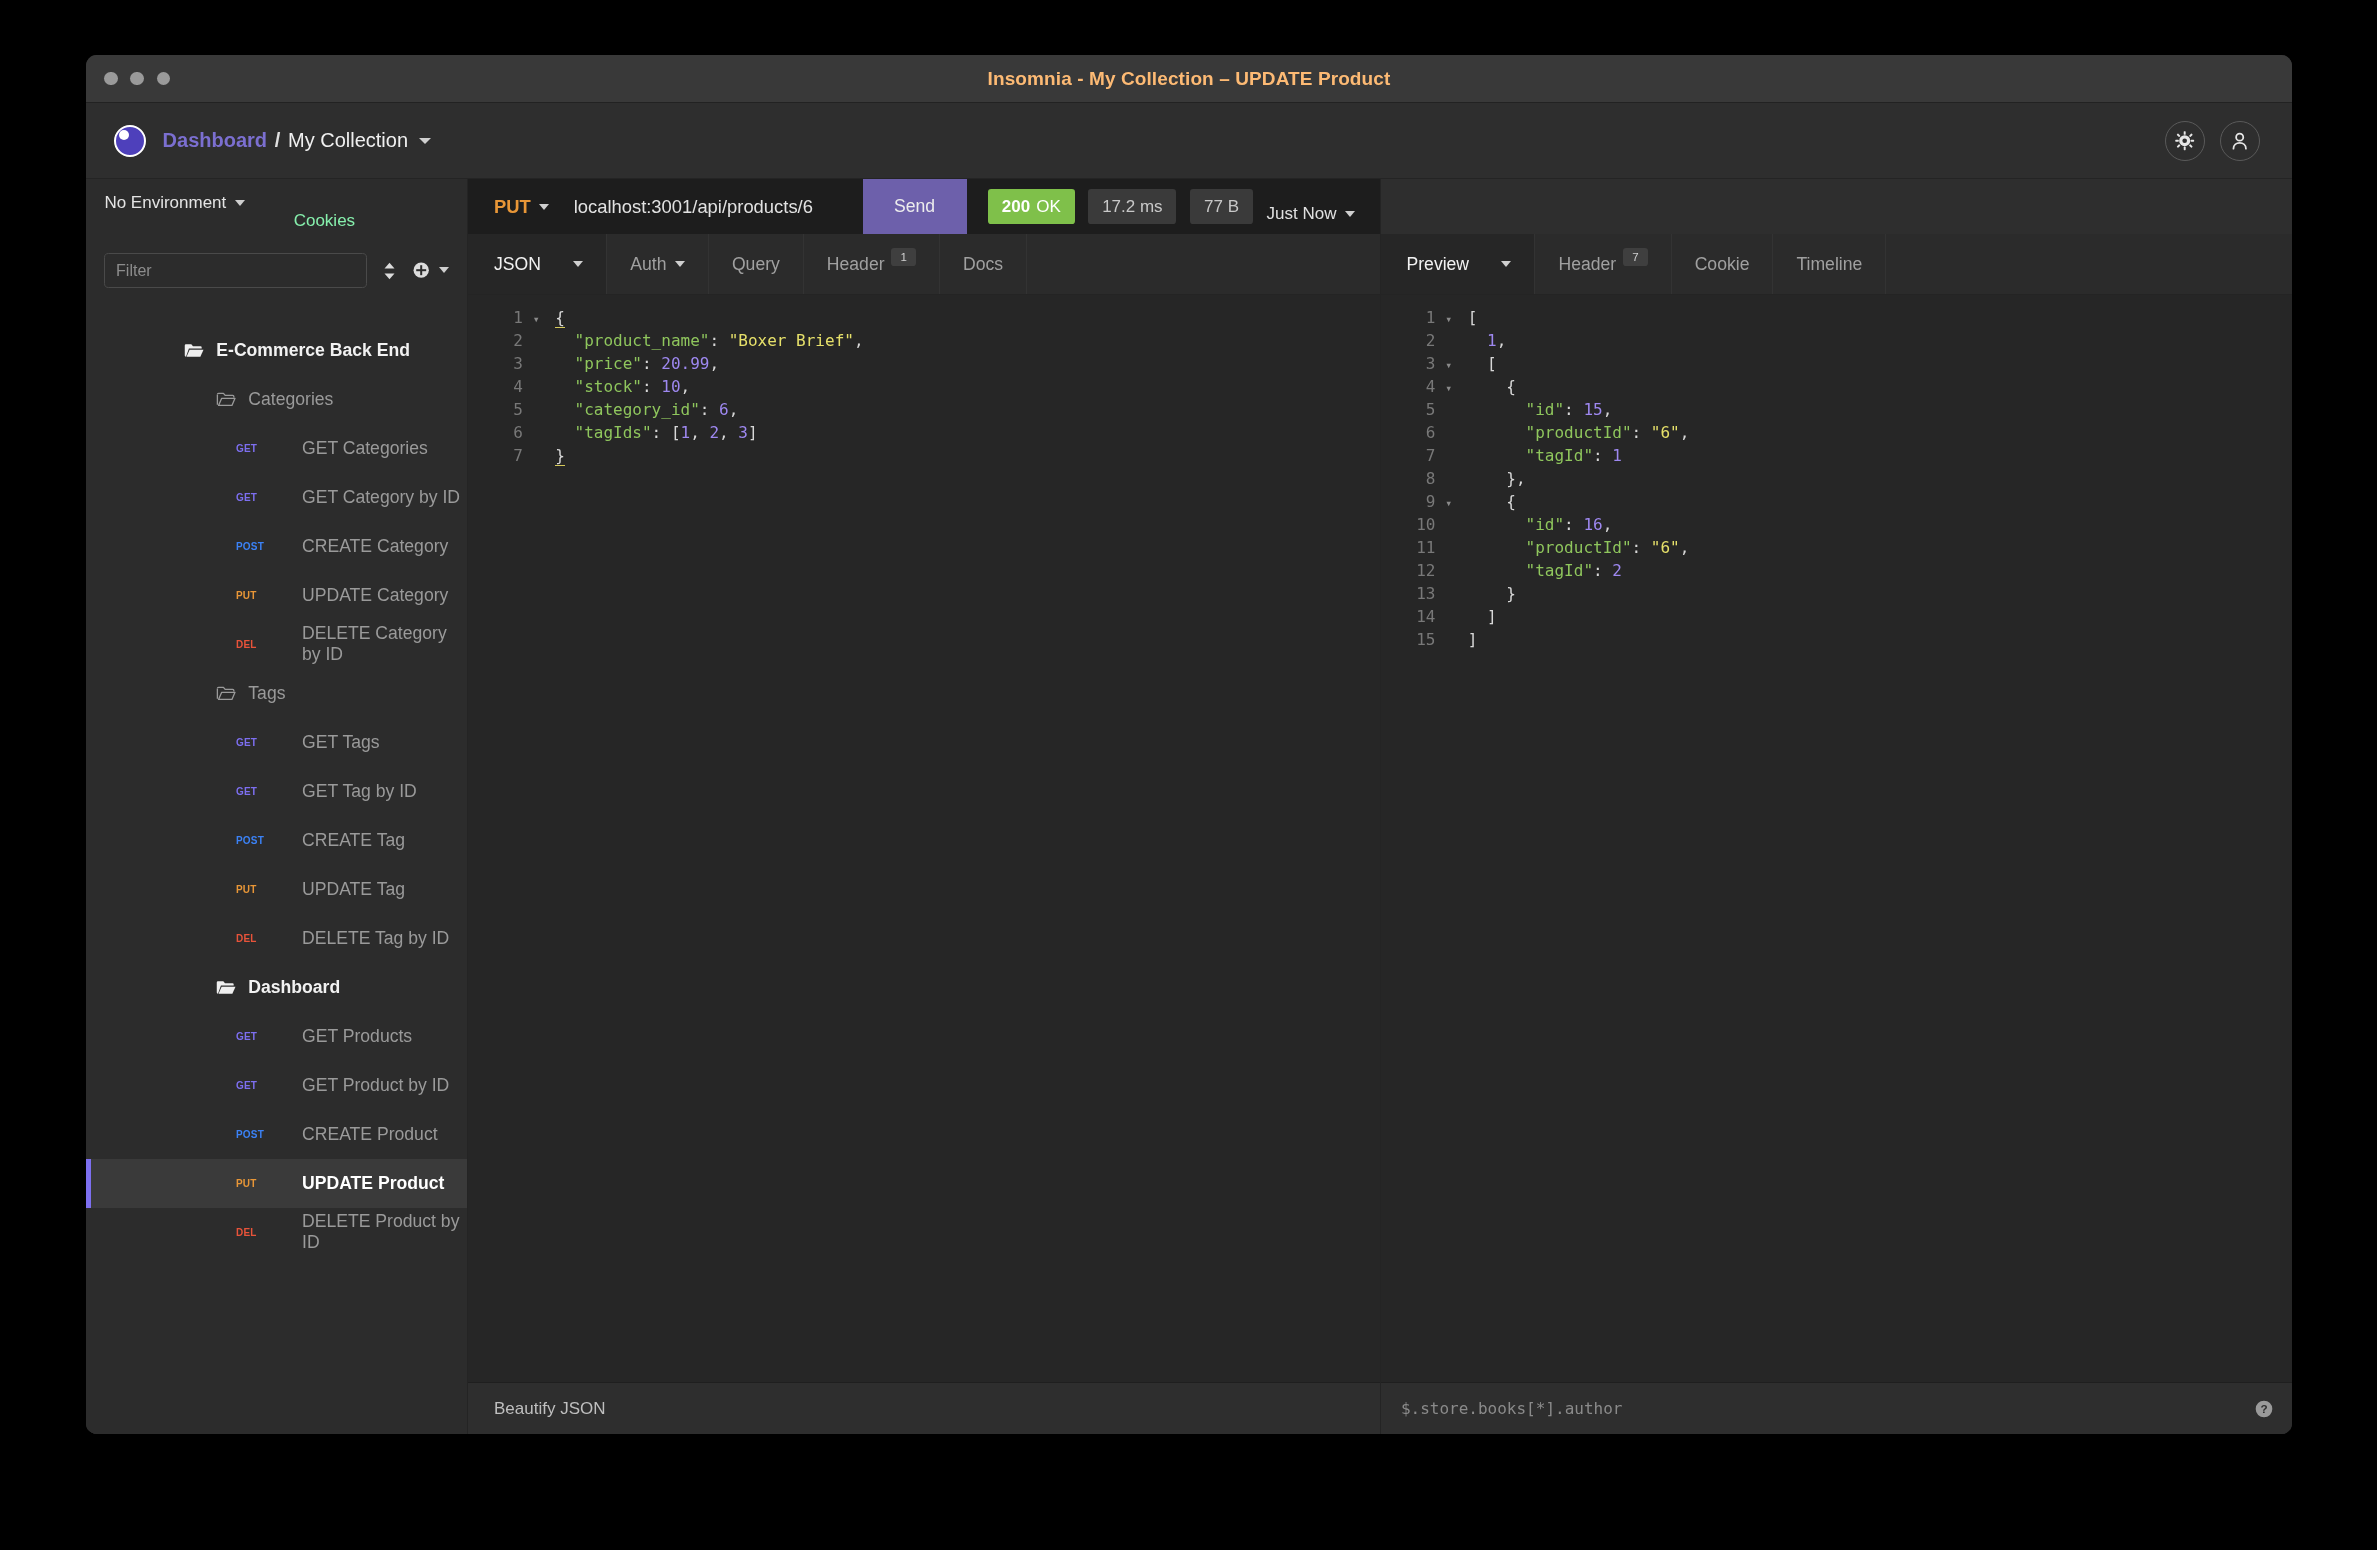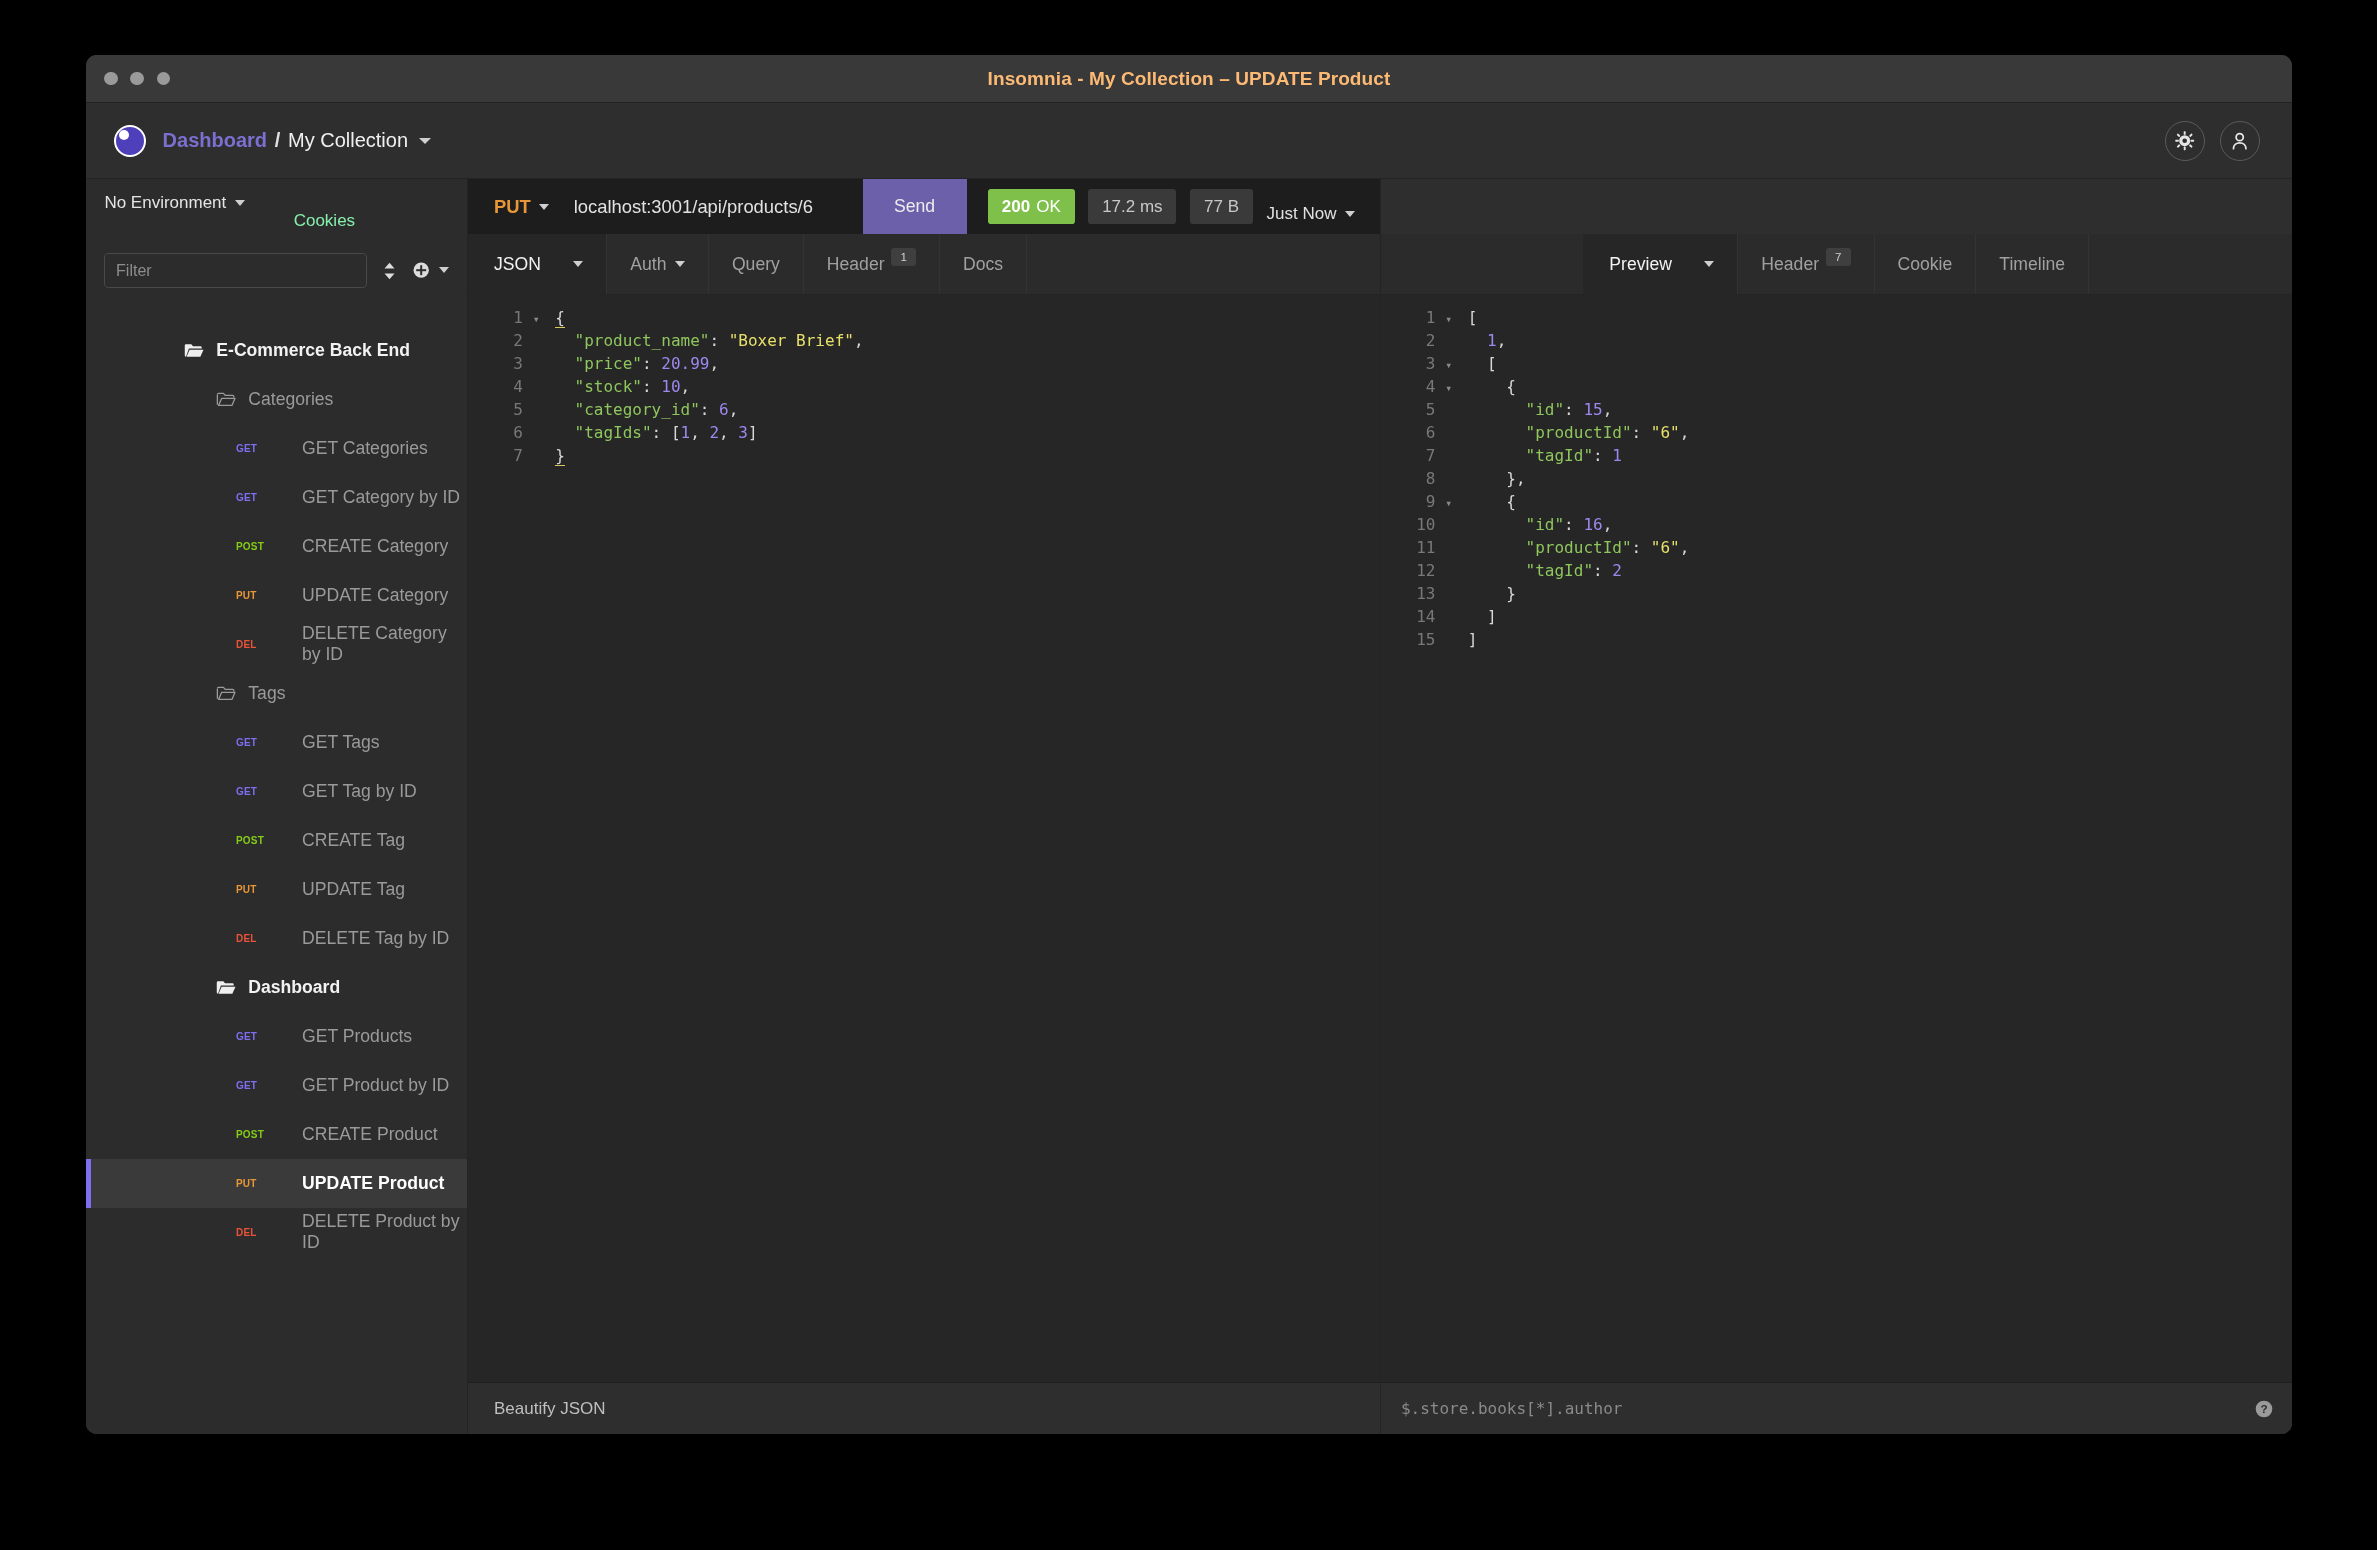--- a/index.html
+++ b/index.html
@@ -221,21 +221,21 @@
   }
   .folder-ico { margin-right: 12.3px; display: flex; align-items: center; }
   .method {
     width: 66px;
     flex: 0 0 66px;
     font-size: 10px;
     font-weight: bold;
     letter-spacing: 0.2px;
   }
   .m-GET  { color: #7d6ff0; }
-  .m-POST { color: #84cc16; }
+  .m-POST { color: #3b82f6; }
   .m-PUT  { color: #e89637; }
   .m-DEL  { color: #e8533a; }
   .tree-row.selected {
     background: #3a3a3a;
   }
   .tree-row.selected::before {
     content: "";
     position: absolute;
     left: 0; top: 0; bottom: 0;
     width: 4.6px;
@@ -678,21 +678,21 @@
           <div class="code-line"><span class="ln">6</span><span class="fold"></span><span class="ctext"><span class="t-key">  "tagIds"</span><span class="t-punct">: [</span><span class="t-num">1</span><span class="t-punct">, </span><span class="t-num">2</span><span class="t-punct">, </span><span class="t-num">3</span><span class="t-punct">]</span></span></div>
           <div class="code-line"><span class="ln">7</span><span class="fold"></span><span class="ctext"><span class="t-brace">}</span></span></div>
         </div>
 
       <div class="pane-footer">
         <div id="beautify">Beautify JSON</div>
       </div>
     </div>
 
     <div id="response-pane">
-      <div class="tabstrip" id="response-tabs" style="margin-top:55px;justify-content:center;">
+      <div class="tabstrip" id="response-tabs" style="margin-top:55px;">
           <div class="tab active">
             <span>Preview</span>
             <span class="caret sm"></span>
           </div>
           <div class="tab">
             <span>Header</span>
             <span class="tab-badge">7</span>
           </div>
           <div class="tab">
             <span>Cookie</span>

